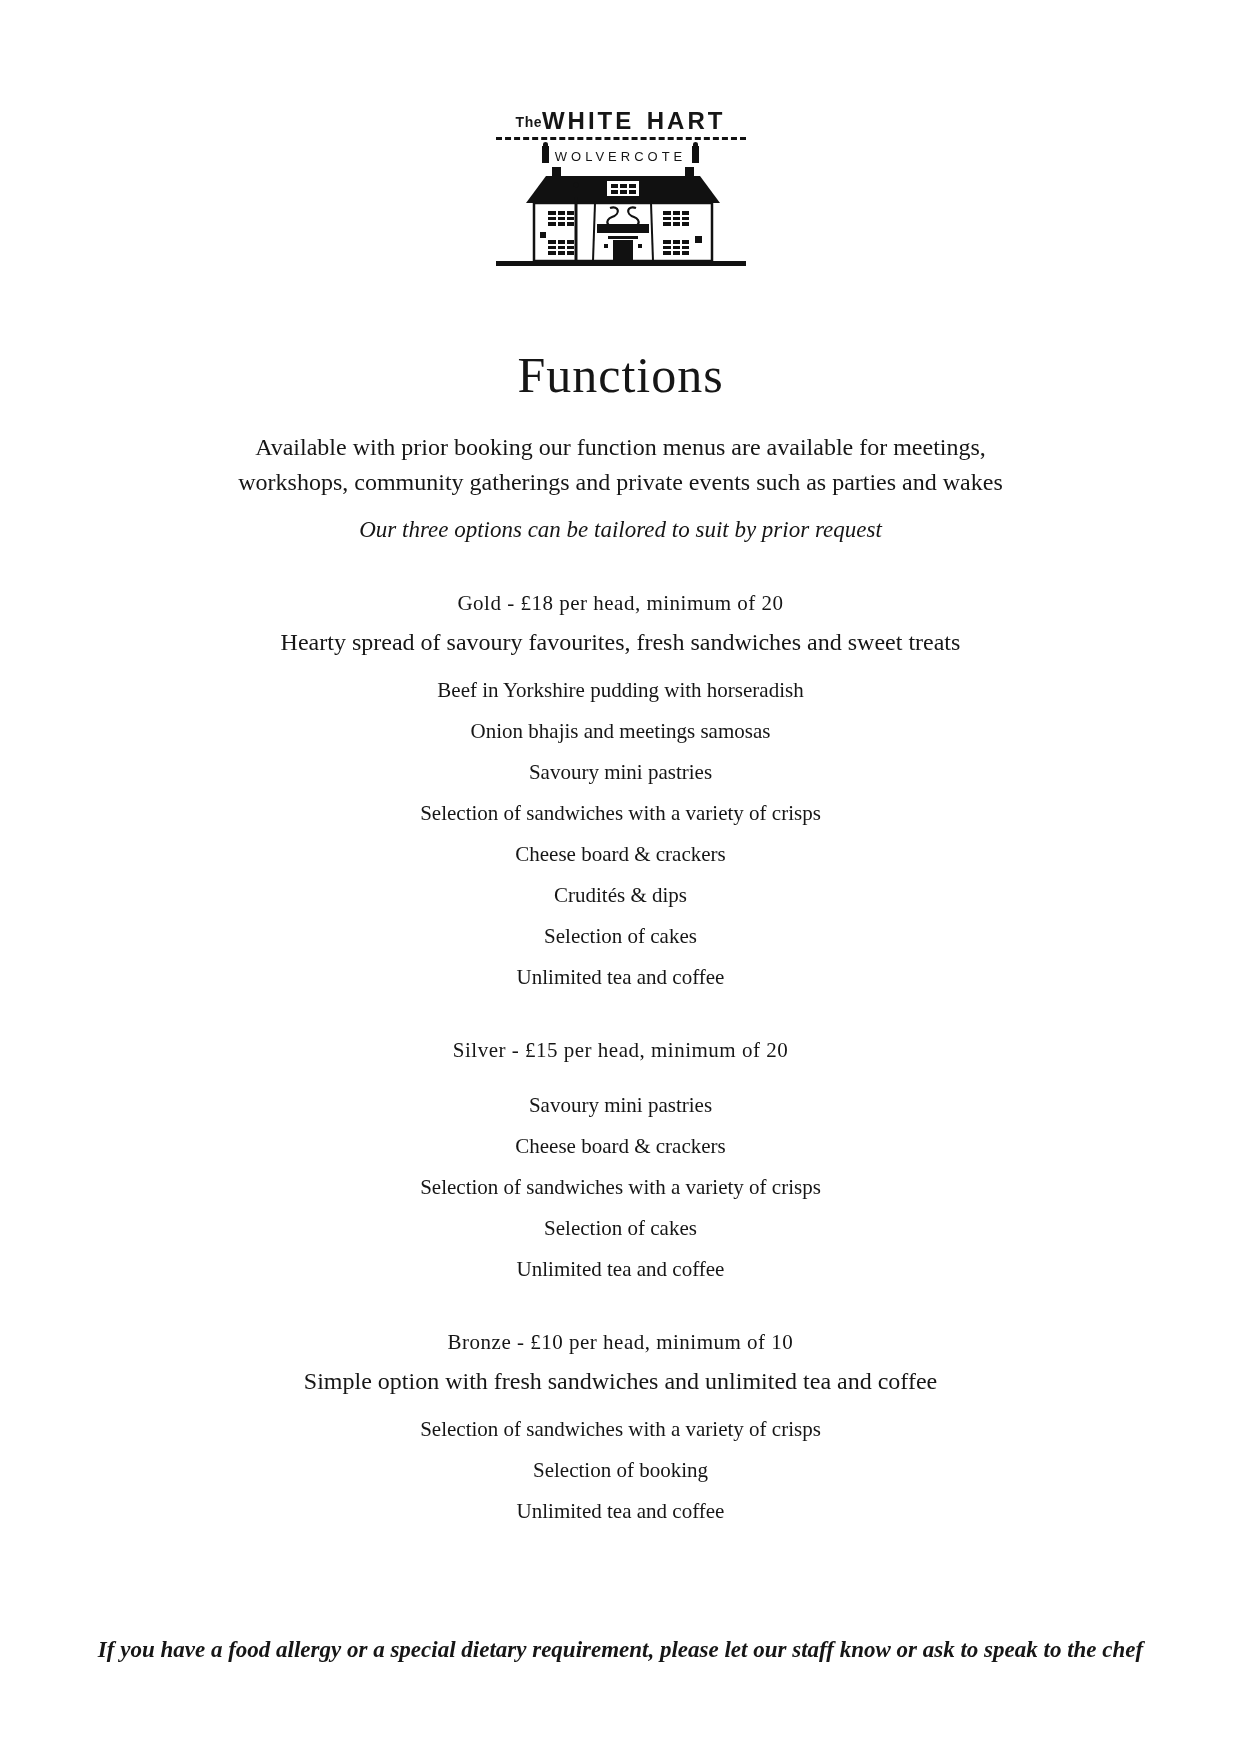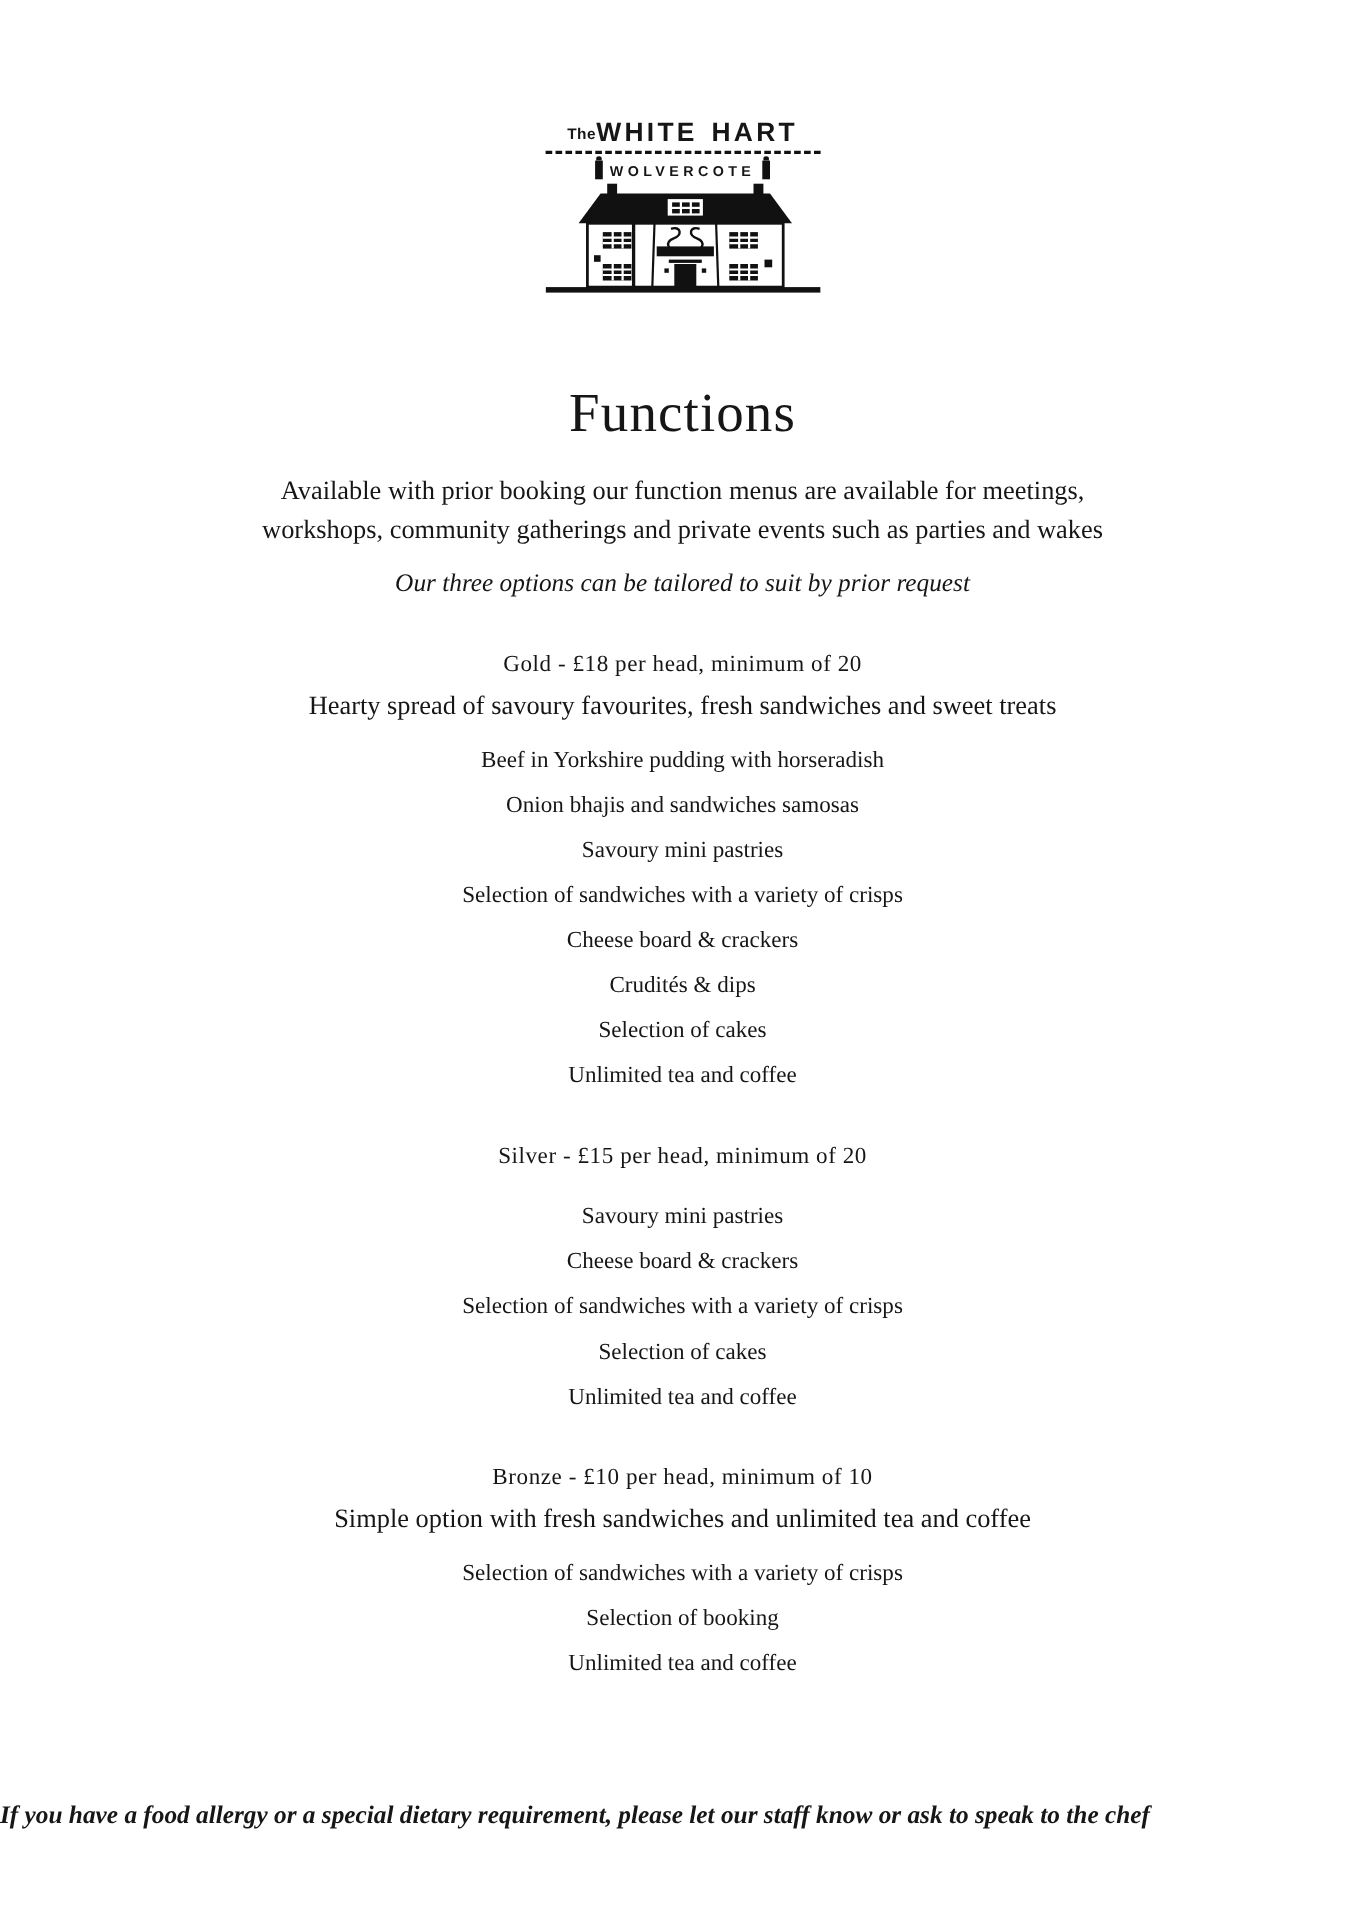--- a/index.html
+++ b/index.html
@@ -41,21 +41,21 @@
   }
   .chimney {
     width:7px; height:17px; background:#111; display:inline-block; position:relative;
   }
   .chimney::before {
     content:""; position:absolute; top:-4px; left:1px;
     width:5px; height:4px; background:#111; border-radius:50% 50% 0 0;
   }
   .logo-location {
     font-family:"Liberation Sans", sans-serif;
-    font-weight:bold;
+    font-weight:normal;
     font-size:19px;
     font-variant:small-caps;
     text-transform:lowercase;
     letter-spacing:4px;
     line-height:1;
   }
   .logo-building { display:block; margin:2px auto 0 auto; }
 
   
   .page-title {
@@ -75,21 +75,21 @@
   .items { margin-top:20px; }
   .item { font-size:21px; line-height:28px; margin-bottom:13px; }
 
   .footer-note {
     position:absolute;
     left:0; right:0;
     top:1637px;
     font-size:23px;
     font-weight:bold;
     font-style:italic;
-    text-align:left;
+    text-align:center;
   }
 </style>
 </head>
 <body>
 
 <div class="page">
 
   
   <div class="logo-block">
     <div class="logo-title">
@@ -162,21 +162,21 @@
     <div>workshops, community gatherings and private events such as parties and wakes</div>
   </div>
   <div class="note">Our three options can be tailored to suit by prior request</div>
 
   
   <div class="section">
     <h2 class="section-heading">Gold - £18 per head, minimum of 20</h2>
     <div class="section-subtitle">Hearty spread of savoury favourites, fresh sandwiches and sweet treats</div>
     <div class="items">
       <div class="item">Beef in Yorkshire pudding with horseradish</div>
-      <div class="item">Onion bhajis and sandwiches samosas</div>
+      <div class="item">Onion bhajis and meetings samosas</div>
       <div class="item">Savoury mini pastries</div>
       <div class="item">Selection of sandwiches with a variety of crisps</div>
       <div class="item">Cheese board &amp; crackers</div>
       <div class="item">Crudités &amp; dips</div>
       <div class="item">Selection of cakes</div>
       <div class="item">Unlimited tea and coffee</div>
     </div>
   </div>
 
   

